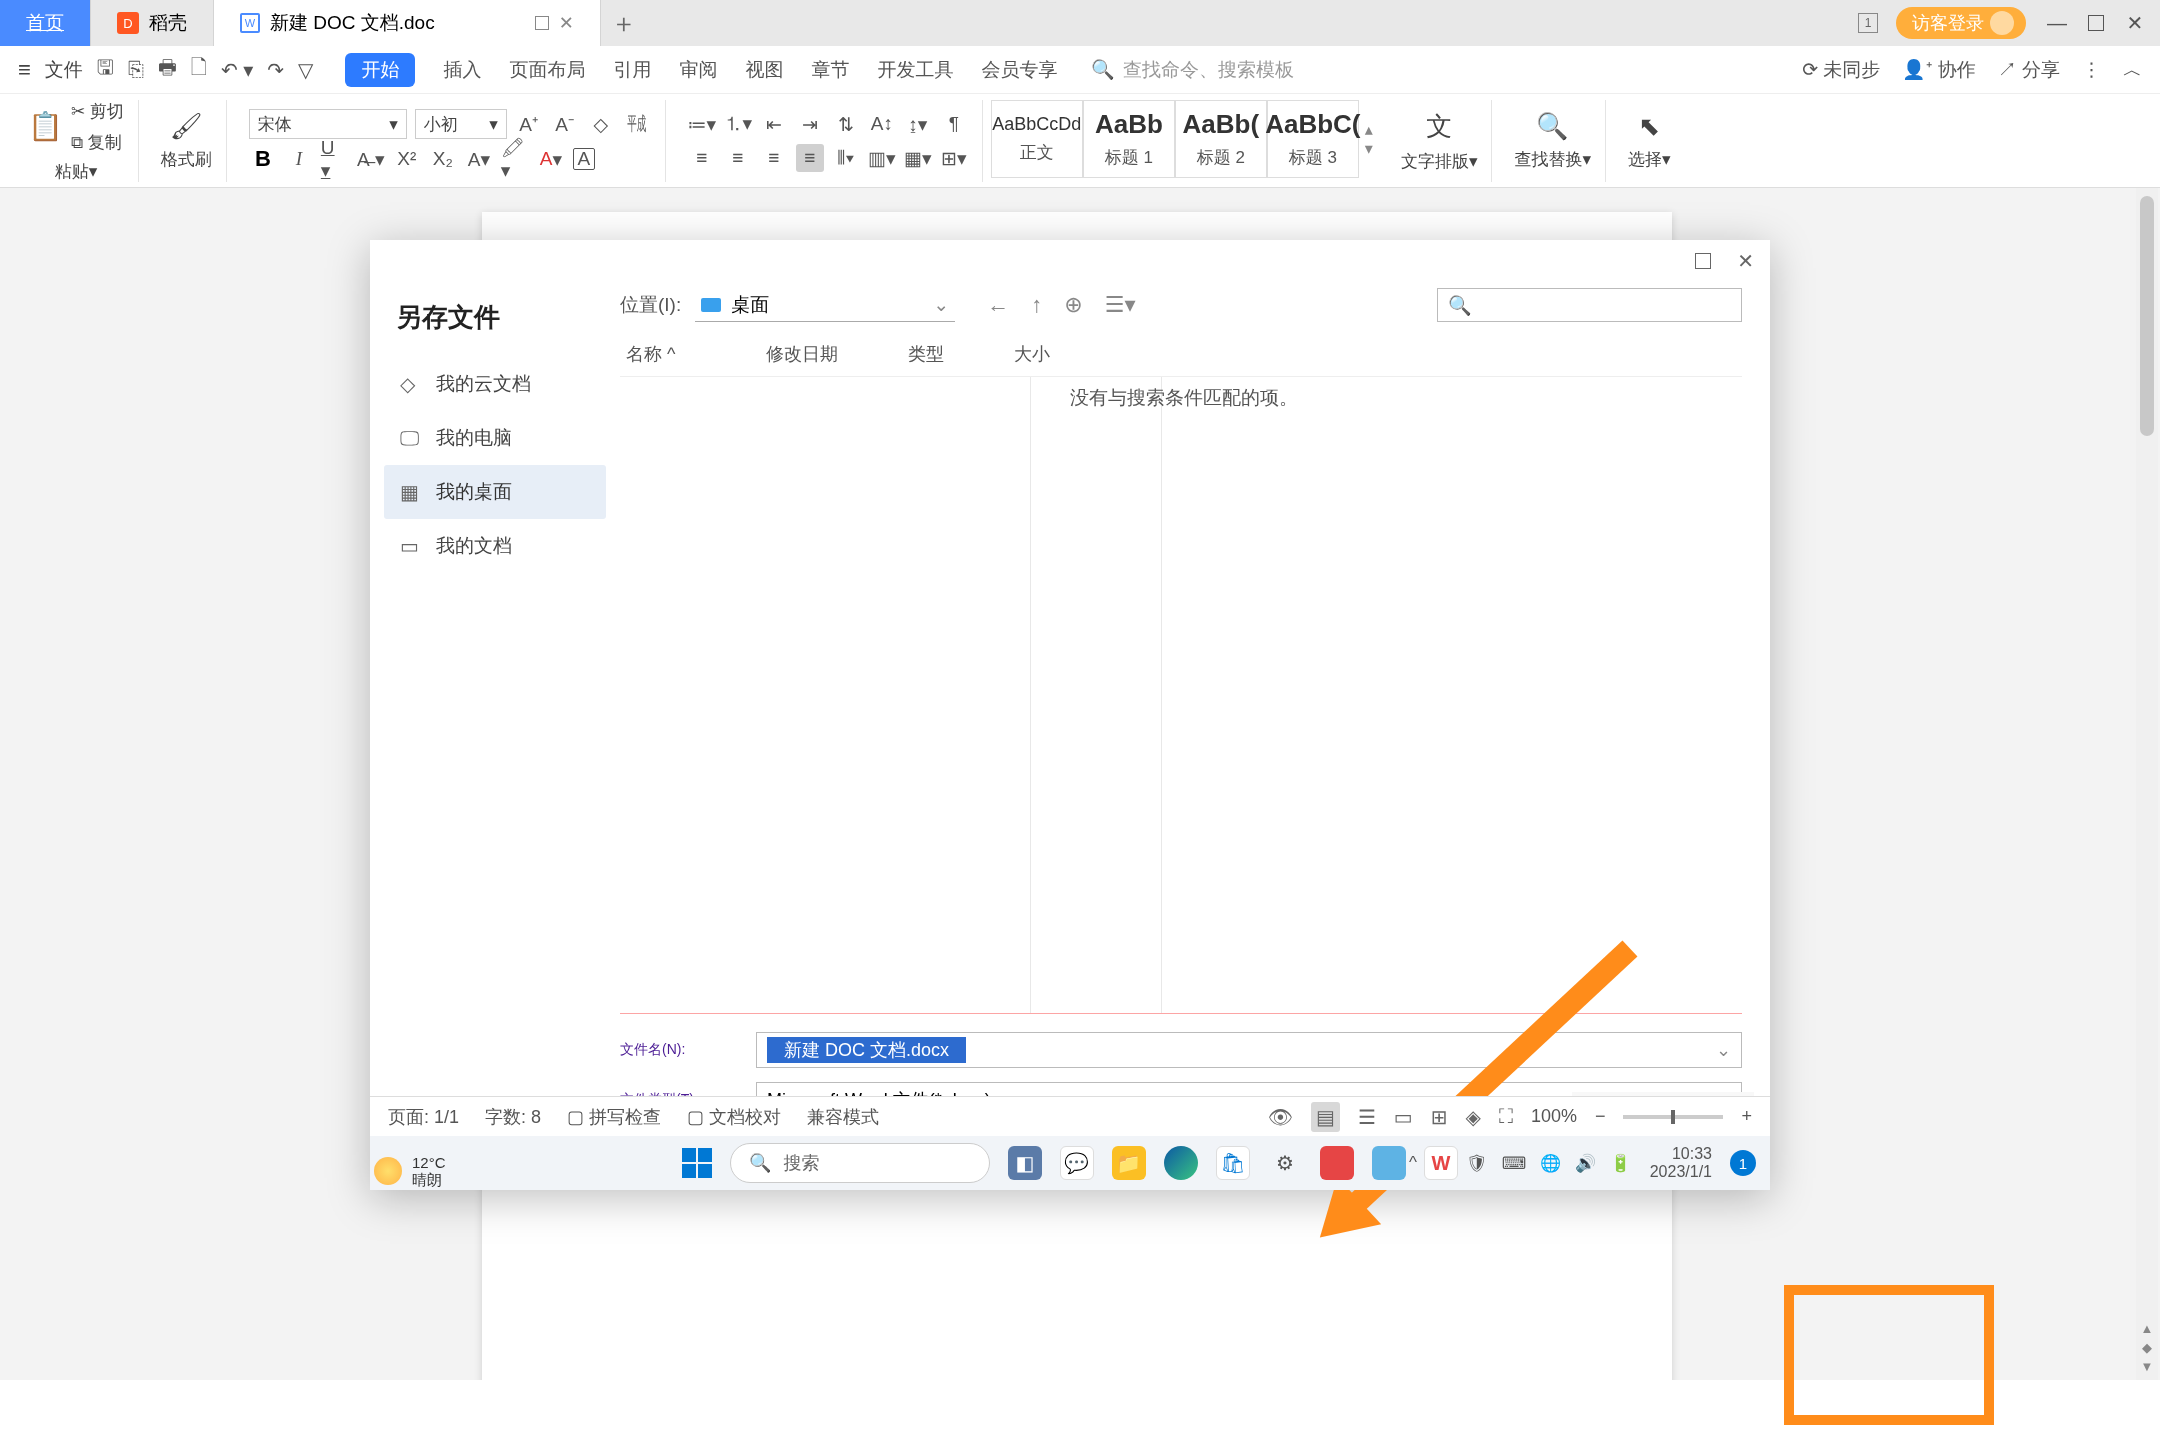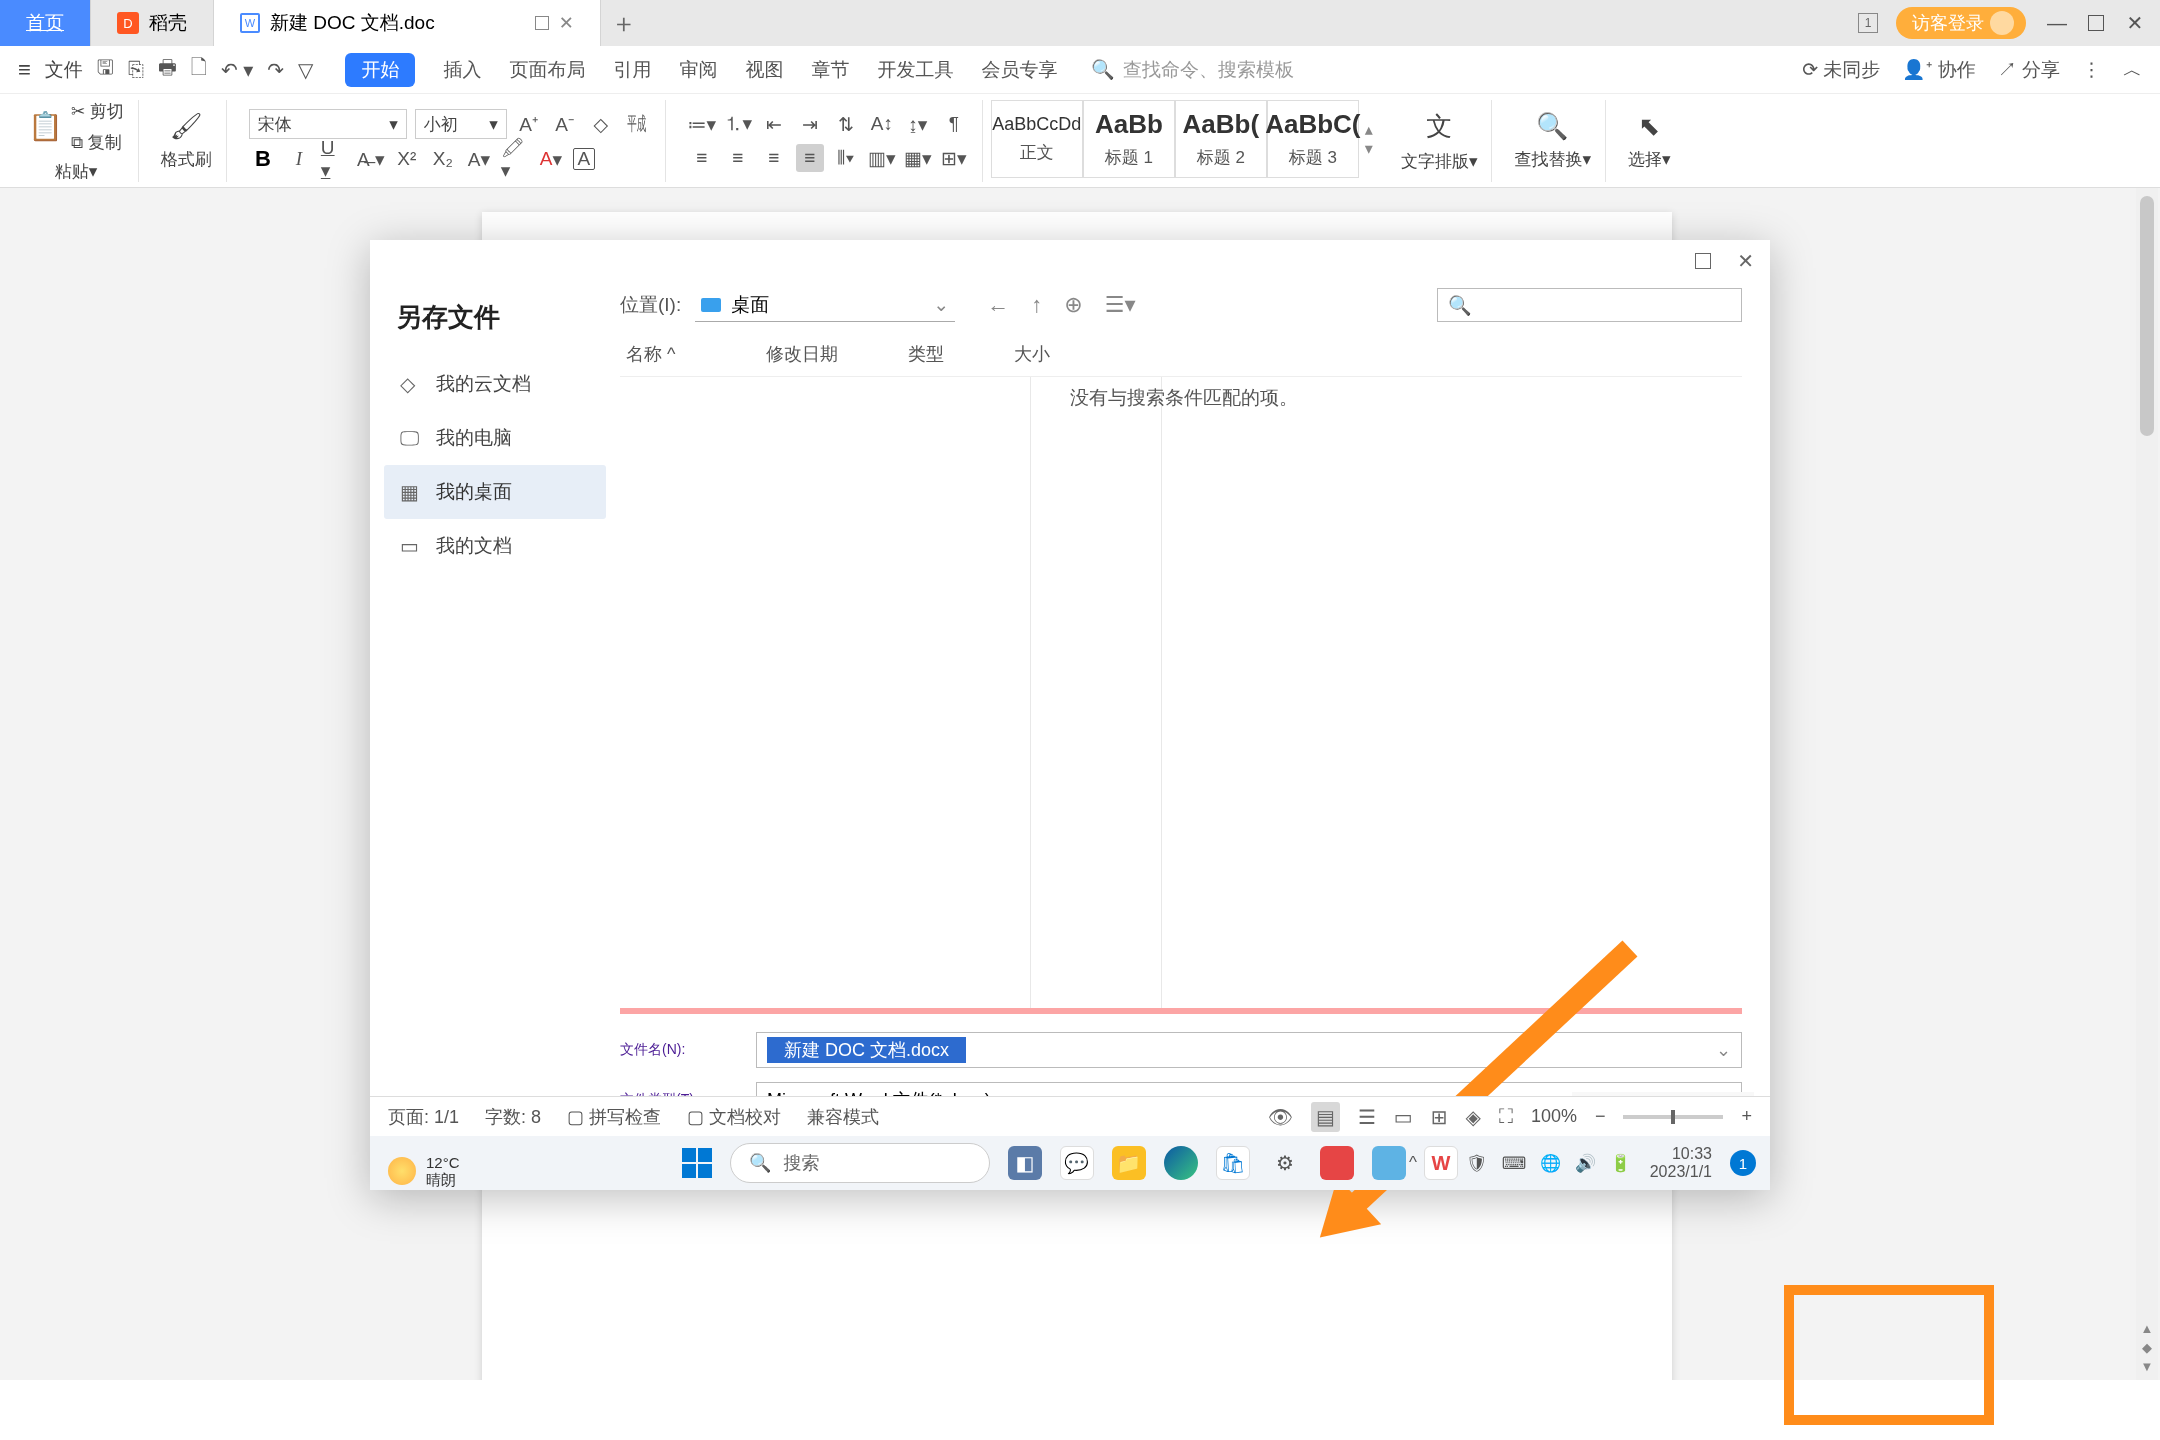--- a/index.html
+++ b/index.html
@@ -74,21 +74,21 @@
 .dlg-main { flex:1; padding:6px 28px 18px 0; display:flex; flex-direction:column; }
 .loc-row { display:flex; align-items:center; gap:14px; font-size:19px; margin-bottom:10px; }
 .loc-lbl { color:#555; }
 .loc-sel { width:260px; height:34px; border-bottom:1px solid #aaa; display:flex; align-items:center; gap:10px; padding:0 6px; }
 .mon { width:20px; height:14px; background:#39a0ed; border-radius:2px; }
 .loc-sel .dd { margin-left:auto; color:#888; }
 .nav-icons { display:flex; gap:22px; margin-left:18px; color:#888; font-size:22px; }
 .search-box { margin-left:auto; width:305px; height:34px; border:1px solid #bbb; display:flex; align-items:center; padding:0 10px; color:#aaa; }
 .file-head { display:flex; gap:70px; padding:10px 6px; font-size:18px; color:#555; border-bottom:1px solid #eee; }
 .file-head span:first-child { width:70px; }
-.file-list { flex:1; display:flex; position:relative; border-bottom:6px solid #fca5a5;text-decoration:underline; }
+.file-list { flex:1; display:flex; position:relative; border-bottom:1px solid #fca5a5;text-decoration:underline; }
 .file-list .vline { width:1px; background:#e8e8e8; height:100%; }
 .empty-msg { position:absolute; left:450px; top:8px; font-size:19px; color:#555; }
 .dlg-foot { padding-top:18px; }
 .foot-row { display:flex; align-items:center; margin-bottom:14px; gap:18px; }
 .foot-lbl { width:118px; font-size:14px; color:#4c1d95; }
 .foot-input { flex:1; height:36px; border:1px solid #bbb; display:flex; align-items:center; padding:0 10px; font-size:18px; }
 .filename-val { background:#2d6bcf; color:#fff; padding:1px 17px; }
 .opts-row { display:flex; align-items:center; gap:38px; font-size:18px; color:#555; padding-left:0; }
 .chk { width:16px; height:16px; border:1px solid #999; display:inline-block; margin-right:8px; vertical-align:middle; }
 .btn { width:128px; height:40px; display:flex; align-items:center; justify-content:center; font-size:18px; border:1px solid #ccc; }
@@ -101,21 +101,21 @@
 .arrow-head { width:0; height:0; border-left:32px solid transparent; border-right:32px solid transparent; border-top:54px solid #ff8c1a; position:absolute; bottom:-44px; left:-21px; }
 
 
 .status { position:absolute; bottom:54px; left:0; right:0; height:40px; background:#fff; border-top:1px solid #ddd; display:flex; align-items:center; padding:0 18px; font-size:18px; color:#555; gap:26px; }
 .status-right { margin-left:auto; display:flex; align-items:center; gap:18px; }
 .status .ico2 { font-size:20px; color:#666; }
 .view-active { background:#d8d8d8; padding:3px 5px; border-radius:3px; }
 
 
 .taskbar { position:absolute; bottom:0; left:0; right:0; height:54px; background:#f1f4f8; display:flex; align-items:center; }
-.weather { display:flex; align-items:center; gap:10px; padding-left:18px;margin-top:16px; }
+.weather { display:flex; align-items:center; gap:10px; padding-left:4px;margin-top:16px; }
 .sun { width:28px; height:28px; background:radial-gradient(circle,#ffdf6b,#ffb347); border-radius:50%; }
 .wtxt { display:flex; flex-direction:column; font-size:15px; line-height:17px; color:#333; }
 .task-center { position:absolute; left:50%; transform:translateX(-50%); display:flex; align-items:center; gap:18px; }
 .winlogo { width:30px; height:30px; display:grid; grid-template-columns:1fr 1fr; grid-template-rows:1fr 1fr; gap:2px; }
 .winlogo div { background:#0078d4; }
 .tsearch { width:260px; height:40px; background:#fff; border:1px solid #ccc; border-radius:20px; display:flex; align-items:center; padding:0 18px; gap:12px; color:#666; font-size:18px; }
 .tico { width:34px; height:34px; border-radius:6px; display:flex; align-items:center; justify-content:center; font-size:20px; }
 .tico.a { background:#5b7ba8; color:#fff; }
 .tico.b { background:#fff; border:1px solid #ddd; }
 .tico.c { background:#fbbf24; }

